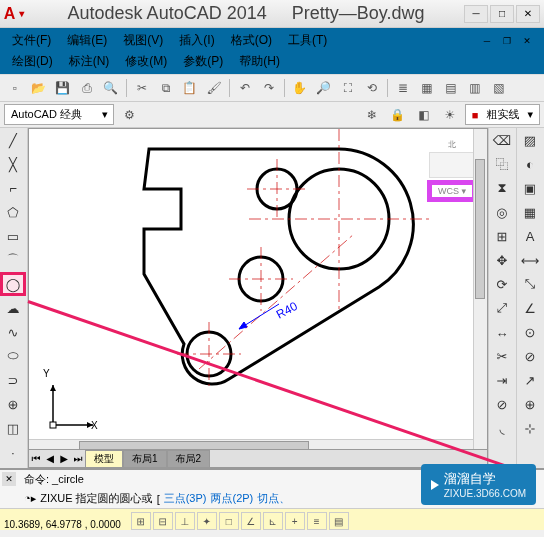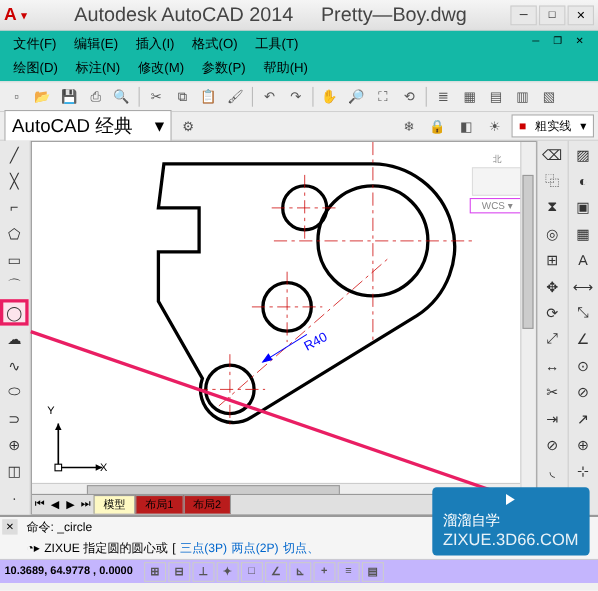--- a/index.html
+++ b/index.html
@@ -5,93 +5,94 @@
 * { margin: 0; padding: 0; box-sizing: border-box; font-family: "Microsoft YaHei", Arial, sans-serif; }
 body { background: #f0f0f0; width: 544px; height: 537px; overflow: hidden; position: relative; }
 
 .title-bar { height: 28px; background: linear-gradient(#f5f5f5, #e0e0e0); display: flex; align-items: center; border-bottom: 1px solid #ccc; }
 .app-icon { width: 28px; height: 28px; display: flex; align-items: center; justify-content: center; font-weight: bold; color: #c00; font-size: 16px; }
 .title-text { flex: 1; text-align: center; font-size: 18px; color: #444; }
 .title-arrow { margin-left: 4px; font-size: 10px; }
 .win-btns { display: flex; gap: 2px; margin-right: 4px; }
 .win-btn { width: 24px; height: 18px; background: #e8e8e8; border: 1px solid #ccc; font-size: 10px; display: flex; align-items: center; justify-content: center; cursor: pointer; }
 
-.menu-bar { display: flex; flex-wrap: wrap; background: #14b8a6; font-size: 12px; padding: 2px 4px; }
+.menu-bar { display: flex; flex-wrap: wrap; background: #0369a1; font-size: 12px; padding: 2px 4px; align-items: center; }
 .menu-item { padding: 2px 8px; cursor: pointer; }
 .inner-win { margin-left: auto; display: flex; gap: 2px; padding-right: 4px; }
 .inner-win-btn { width: 18px; height: 14px; font-size: 9px; display: flex; align-items: center; justify-content: center; cursor: pointer; }
 
 .toolbar { height: 28px; background: #eee; border-top: 1px solid #ddd; border-bottom: 1px solid #ccc; display: flex; align-items: center; padding: 0 4px; gap: 2px; }
 .tool-btn { width: 22px; height: 22px; border: 1px solid transparent; display: flex; align-items: center; justify-content: center; font-size: 12px; cursor: pointer; color: #555; }
 .tool-sep { width: 1px; height: 18px; background: #bbb; margin: 0 2px; }
 
 .sub-bar { height: 26px; background: #eee; border-bottom: 1px solid #ccc; display: flex; align-items: center; padding: 0 4px; gap: 4px; }
-.workspace-dd { border: 1px solid #aaa; padding: 2px 6px; font-size: 17px; background: #fff; display: flex; align-items: center; gap: 20px; }
+.workspace-dd { border: 1px solid #aaa; padding: 2px 6px; font-size: 11px; background: #fff; display: flex; align-items: center; gap: 20px; }
 .layer-dd { border: 1px solid #aaa; padding: 2px 6px; font-size: 11px; background: #fff; display: flex; align-items: center; gap: 8px; }
 
 .main { display: flex; height: 340px; }
 .left-tools { width: 28px; background: #e8e8e8; display: flex; flex-direction: column; border-right: 1px solid #ccc; }
 .v-btn { width: 26px; height: 24px; border: 1px solid transparent; display: flex; align-items: center; justify-content: center; font-size: 13px; cursor: pointer; color: #333; }
 .v-btn.highlighted { border: 3px solid #e91e63; background: #fce4ec; }
 .right-tools { width: 28px; background: #e8e8e8; display: flex; flex-direction: column; border-left: 1px solid #ccc; }
 .right-tools2 { width: 28px; background: #e8e8e8; display: flex; flex-direction: column; border-left: 1px solid #ccc; }
 
 .canvas-area { flex: 1; background: #fff; position: relative; overflow: hidden; border: 1px solid #999; }
 .drawing { position: absolute; top: 0; left: 0; }
 .ucs { position: absolute; left: 14px; bottom: 32px; font-size: 10px; }
 .ucs-label { position: absolute; font-size: 10px; }
 
 .viewcube { position: absolute; right: 10px; top: 10px; width: 50px; font-size: 8px; color: #888; text-align: center; }
-.wcs-label { border: 1px solid #d946ef; padding: 1px 4px; font-size: 9px; background: rgba(255,255,255,0.8); }
+.wcs-label { border: 5px solid #d946ef; padding: 1px 4px; font-size: 9px; background: rgba(255,255,255,0.8); }
 
 .scroll-h { position: absolute; bottom: 14px; left: 0; right: 14px; height: 14px; background: #eee; border-top: 1px solid #ccc; display: flex; align-items: center; }
 .scroll-thumb-h { position: absolute; left: 50px; width: 230px; height: 10px; background: #ccc; border: 1px solid #999; top: 1px; }
 .scroll-v { position: absolute; right: 0; top: 0; bottom: 14px; width: 14px; background: #eee; border-left: 1px solid #ccc; }
 .scroll-thumb-v { position: absolute; top: 30px; height: 140px; width: 10px; background: #ccc; border: 1px solid #999; left: 1px; }
 
 .tabs-row { position: absolute; bottom: 0; left: 0; right: 0; height: 18px; background: #e0e0e0; display: flex; align-items: center; font-size: 10px; border-top: 1px solid #999; }
 .tab-nav { width: 14px; text-align: center; cursor: pointer; }
-.tab { padding: 1px 8px; border: 1px solid #999; background: #b91c1c; cursor: pointer; }
+.tab { padding: 1px 8px; border: 1px solid #999; background: #a3a3a3; cursor: pointer; }
 .tab.active { background: #fef9c3; }
 
 .annotation-line { position: absolute; height: 3px; background: #e91e63; transform-origin: left center; z-index: 50; }
 
 .cmd-area { background: #f5f5f5; border-top: 2px solid #999; font-size: 11px; position: relative; }
 .cmd-line { padding: 2px 6px; display: flex; align-items: center; gap: 4px; }
 .cmd-x { position: absolute; left: 2px; top: 2px; width: 14px; height: 14px; background: #ddd; font-size: 9px; display: flex; align-items: center; justify-content: center; cursor: pointer; }
 .cmd-content { margin-left: 18px; }
 .cmd-opt { color: #0066cc; }
 
-.status-bar { height: 22px; background: #c4b5fd; border-top: 1px solid #ccc; display: flex; align-items: center; font-size: 10px; padding: 0 4px; gap: 2px; font-weight: bold; }
+.status-bar { height: 22px; background: #fef9c3; border-top: 1px solid #ccc; display: flex; align-items: flex-end; font-size: 10px; padding: 0 4px; gap: 2px; }
 .status-coord { margin-right: 8px; }
 .status-btn { width: 20px; height: 18px; border: 1px solid #ccc; display: flex; align-items: center; justify-content: center; cursor: pointer; font-size: 10px; color: #555; }
 
-.watermark { position: absolute; right: 8px; bottom: 32px; background: #1a7db8; color: #fff; padding: 6px 10px; font-size: 13px; border-radius: 4px; display: flex; align-items: center; gap: 5px; z-index: 100; flex-direction: column; }
+.watermark { position: absolute; right: 8px; bottom: 32px; background: #1a7db8; color: #fff; padding: 6px 10px; font-size: 13px; border-radius: 4px; display: flex; align-items: center; gap: 5px; z-index: 100; }
 .watermark .play { width: 0; height: 0; border-left: 8px solid #fff; border-top: 5px solid transparent; border-bottom: 5px solid transparent; }
-.watermark small { font-size: 15px; display: block; opacity: 0.9; }
+.watermark small { font-size: 10px; display: block; opacity: 0.9; }
 </style>
 </head>
 <body>
 
 <div class="title-bar">
   <div class="app-icon">A<span class="title-arrow">▾</span></div>
   <div class="title-text">
     <span>Autodesk AutoCAD 2014</span>&nbsp;&nbsp;&nbsp;&nbsp;
     <span>Pretty—Boy.dwg</span>
   </div>
   <div class="win-btns">
     <div class="win-btn">─</div>
     <div class="win-btn">□</div>
     <div class="win-btn">✕</div>
   </div>
 </div>
 
 <div class="menu-bar">
   <div class="menu-item">文件(F)</div>
   <div class="menu-item">编辑(E)</div>
+  <div class="menu-item">视图(V)</div>
   <div class="menu-item">插入(I)</div>
   <div class="menu-item">格式(O)</div>
   <div class="menu-item">工具(T)</div>
   <div class="inner-win">
     <div class="inner-win-btn">─</div>
     <div class="inner-win-btn">❐</div>
     <div class="inner-win-btn">✕</div>
   </div>
   <div style="flex-basis:100%;height:0"></div>
   <div class="menu-item">绘图(D)</div>

